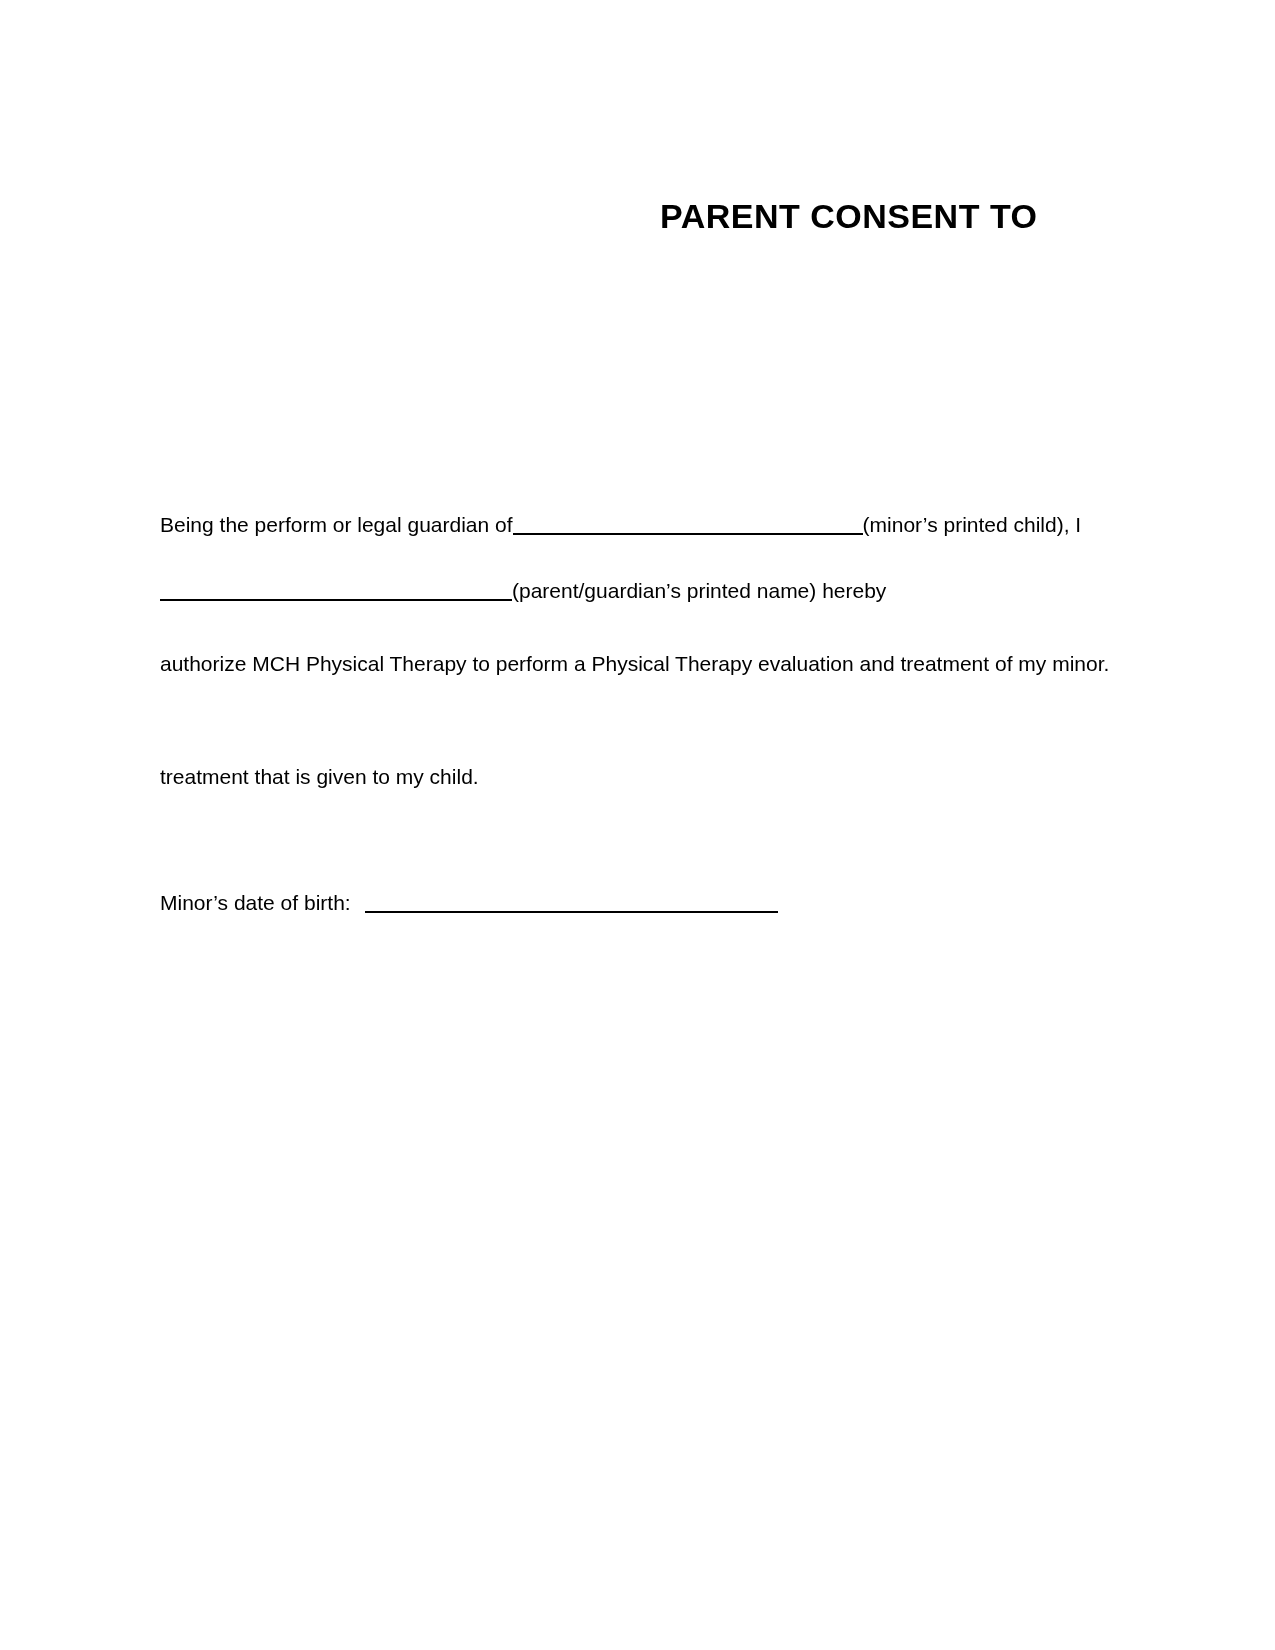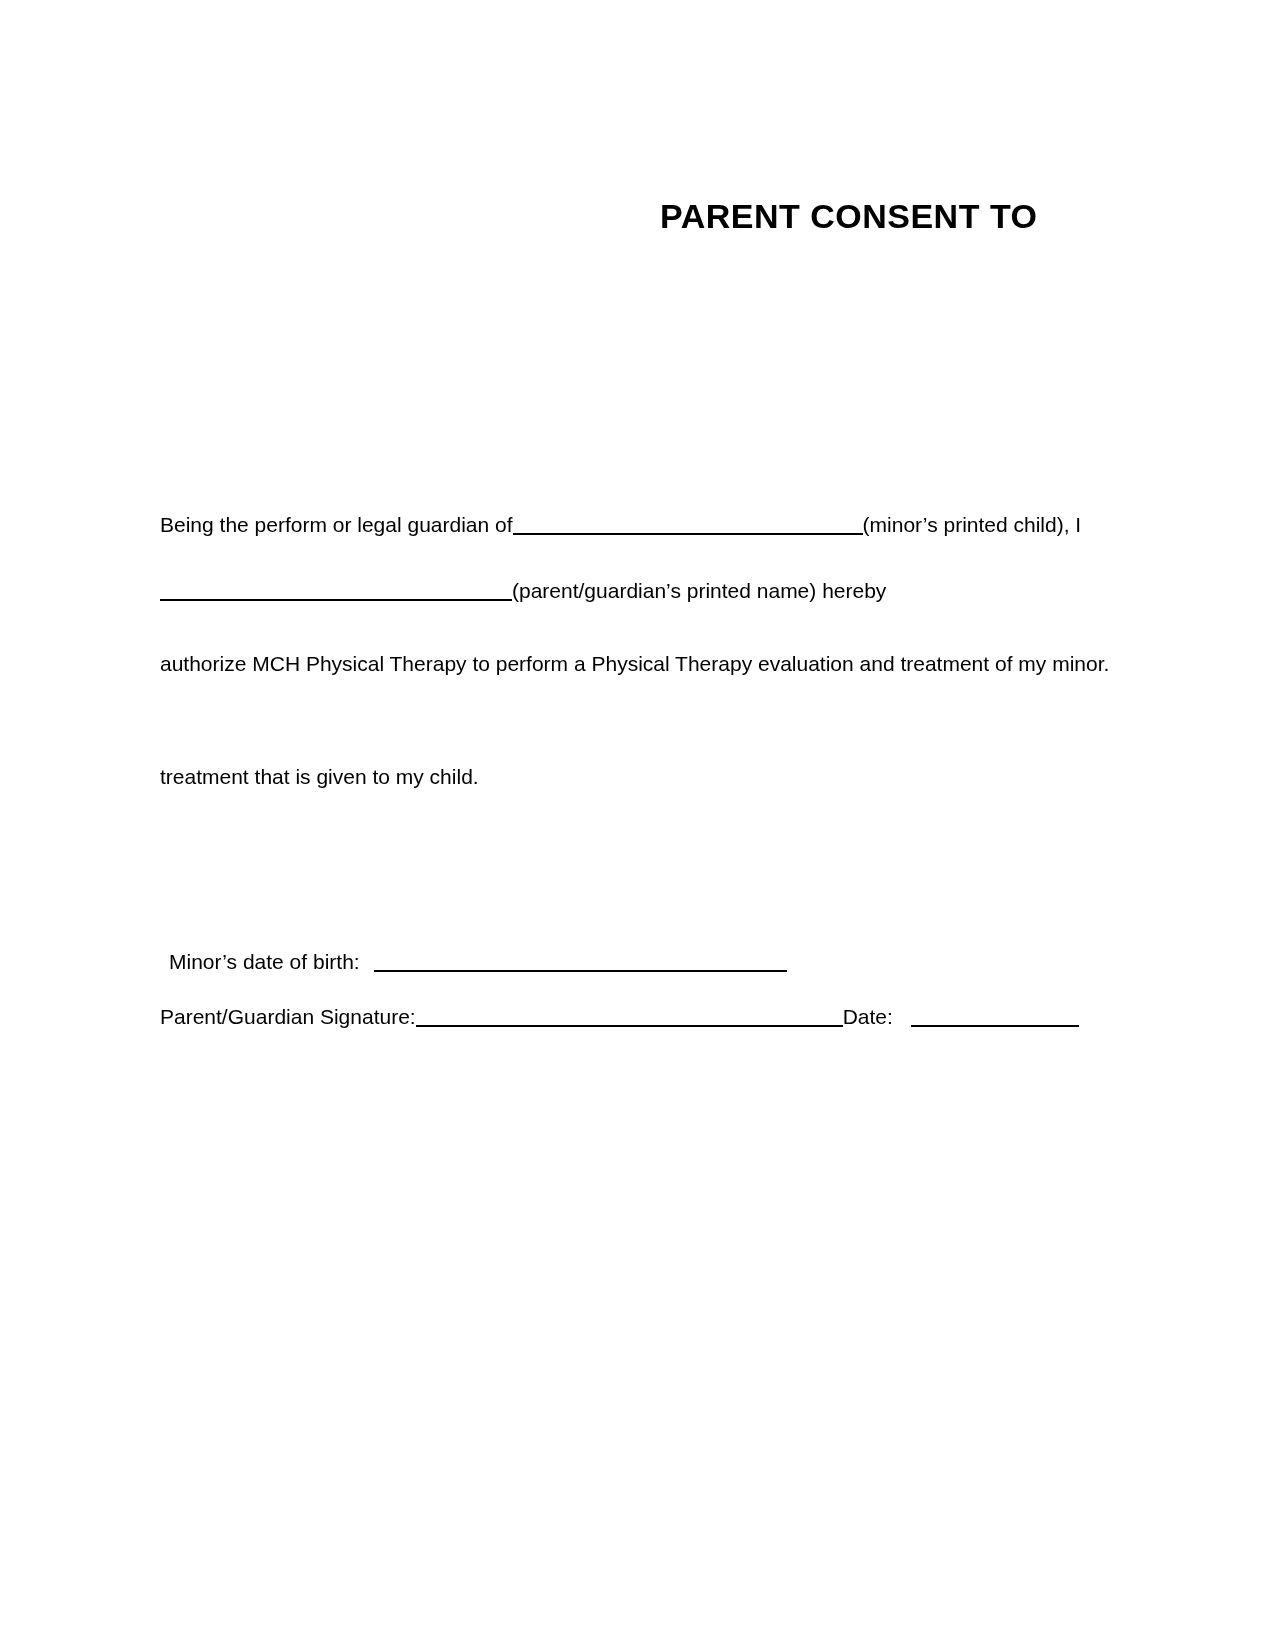--- a/index.html
+++ b/index.html
@@ -65,21 +65,18 @@
   </div>
 
   <div class="doc-line" style="top:640px;margin-top:11px;">
     <span>authorize MCH Physical Therapy to perform a Physical Therapy evaluation and treatment of my minor.</span>
   </div>
 
   <div class="doc-line" style="top:764px;">
     <span>treatment that is given to my child.</span>
   </div>
 
-  <div class="doc-line" style="top:947px;margin-left:9px;">
+  <div class="doc-line" style="top:888px;">
     <span>Minor’s date of birth:</span><span class="blank b-dob"></span>
   </div>
 
-  <div class="doc-line" style="top:1002px;">
-    <span>Parent/Guardian Signature:</span><span class="blank b-sig"></span><span>Date:</span><span class="blank b-date"></span>
-  </div>
 
 </div>
 
 </body></html>

